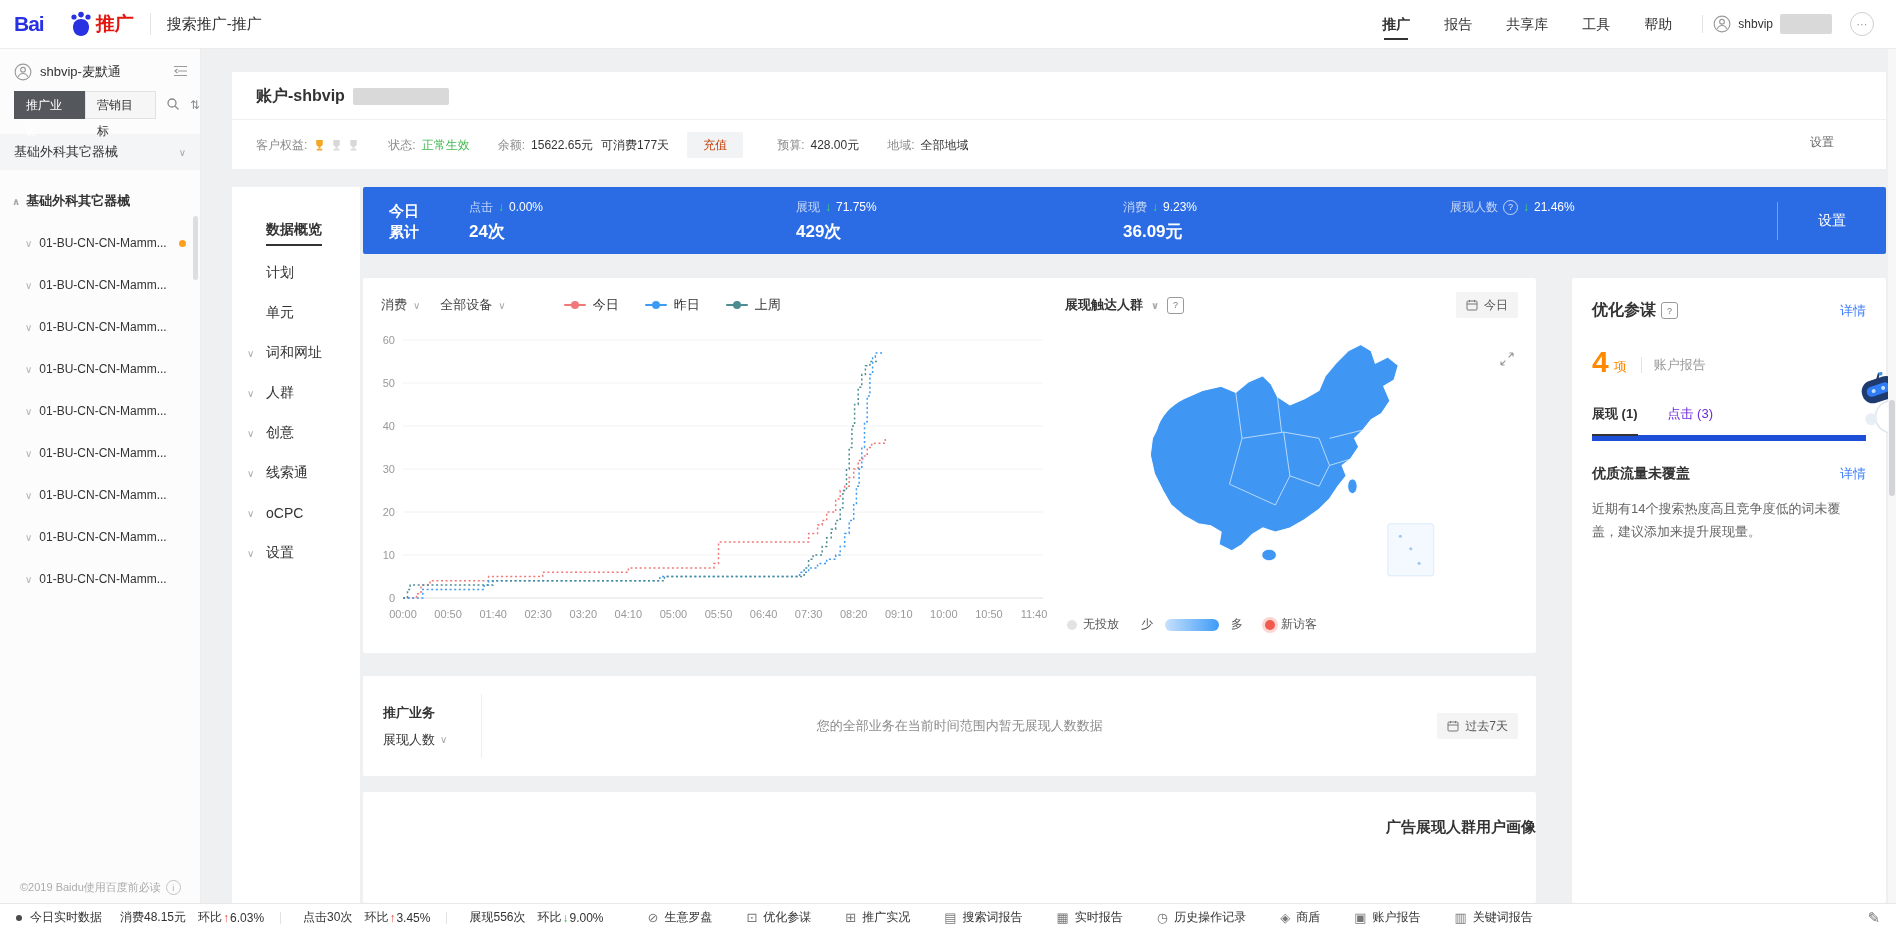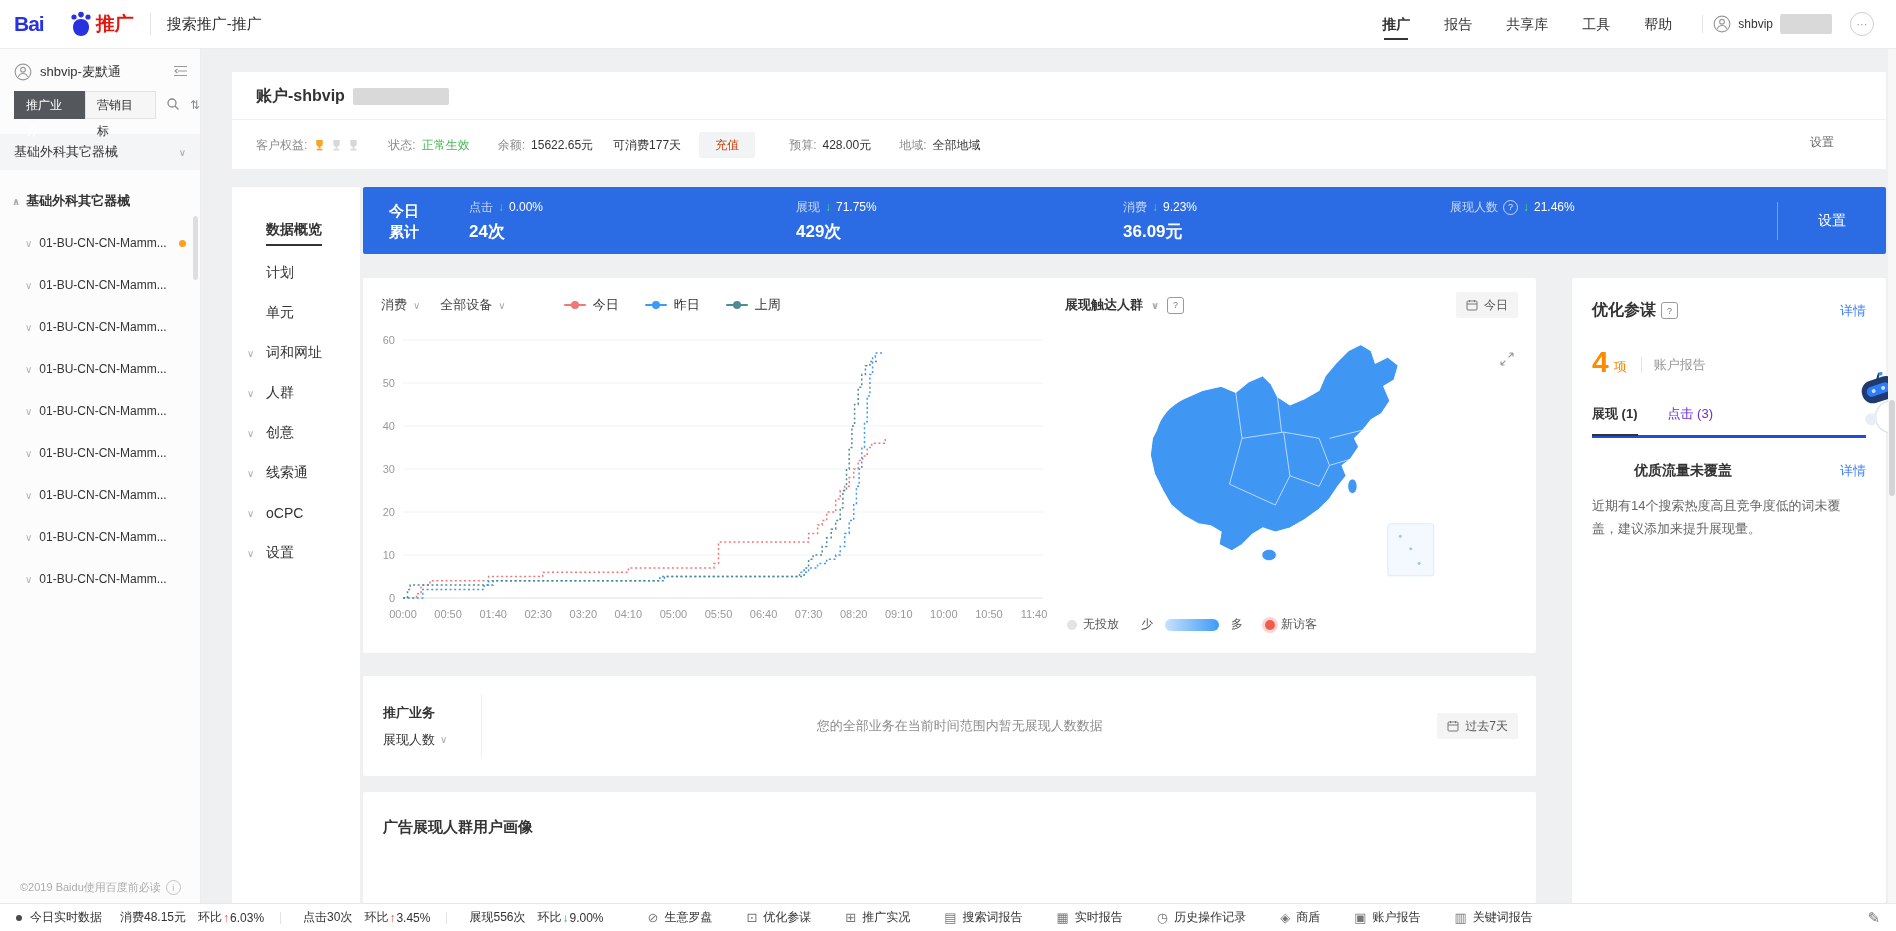--- a/index.html
+++ b/index.html
@@ -101,37 +101,37 @@
 
   
   .aud-card{position:absolute;left:363px;top:676px;width:1173px;height:100px;background:#fff;border-radius:2px;display:flex;align-items:center;}
   .aud-left{width:98px;margin-left:20px;border-right:1px solid #EFEFEF;height:64px;display:flex;flex-direction:column;justify-content:center;gap:9px;font-size:13px;}
   .aud-dim{font-weight:bold;}
   .aud-metric{display:flex;align-items:center;gap:5px;cursor:pointer;}
   .aud-empty{flex:1;text-align:center;color:#8C8C8C;font-size:13px;}
   .aud-date{position:relative;margin-right:18px;}
   .aud-date .date-btn{position:static;}
   .portrait-card{position:absolute;left:363px;top:792px;width:1173px;height:111px;background:#fff;border-radius:2px;}
-  .portrait-title{padding:26px 0 0 20px;font-size:15px;font-weight:bold;}
+  .portrait-title{padding:26px 0 0 20px;font-size:15px;font-weight:bold;text-align:right;}
 
   
   .opt-panel{position:absolute;left:1572px;top:278px;width:314px;bottom:28px;background:#fff;border-radius:2px;padding:0 20px;box-sizing:border-box;}
   .opt-title-row{display:flex;align-items:center;margin-top:22px;}
   .opt-title{font-size:16px;font-weight:bold;margin-right:5px;}
   .link-blue{color:#3D7FFF;font-size:13px;cursor:pointer;}
   .opt-title-row .link-blue{margin-left:auto;}
   .opt-count-row{display:flex;align-items:center;margin-top:24px;}
   .opt-count{font-size:30px;font-weight:bold;color:#FF8A00;}
   .opt-unit{font-size:13px;color:#FF8A00;margin-left:5px;margin-top:10px;}
   .opt-sep{width:1px;height:16px;background:#E3E3E3;margin:6px 12px 0 14px;}
   .opt-caption{font-size:13px;color:#9a9a9a;margin-top:6px;}
-  .opt-tabs{display:flex;gap:30px;margin-top:26px;border-bottom:3px solid #1d4ed8;}
+  .opt-tabs{display:flex;gap:30px;margin-top:26px;border-bottom:6px solid #1d4ed8;}
   .opt-tab{padding-bottom:11px;font-size:13px;color:#6d28d9;cursor:pointer;}
   .opt-tab.active{color:#333;font-weight:bold;border-bottom:2px solid #333;margin-bottom:-1px;}
-  .opt-card-title-row{display:flex;align-items:center;justify-content:space-between;margin-top:24px;margin-left:42px;}
+  .opt-card-title-row{display:flex;align-items:center;justify-content:space-between;margin-top:24px;}
   .opt-card-title{font-size:14px;font-weight:bold;}
   .opt-card-desc{margin-top:14px;color:#666;font-size:13px;line-height:1.8;}
 
   
   .status-bar{position:absolute;left:0;right:0;bottom:0;height:28px;background:#fff;border-top:1px solid #E8E8E8;display:flex;align-items:center;padding:0 16px;box-sizing:border-box;z-index:9;font-size:12px;}
   .rt-dot{width:6px;height:6px;border-radius:50%;background:#4a4a4a;margin-right:8px;}
   .sb-stats{display:flex;align-items:center;}
   .stat-val{margin-left:18px;}
   .stat-ratio{margin-left:12px;display:flex;align-items:center;gap:1px;}
   .up{color:#F0483E;}
@@ -292,21 +292,21 @@
         <svg width="13" height="13" viewBox="0 0 12 12">
             <path d="M3 1h6v3.2a3 3 0 0 1-6 0z" fill="#D8D8D8"></path>
             <rect x="5.1" y="6.6" width="1.8" height="2.2" fill="#D8D8D8"></rect>
             <rect x="3.4" y="9" width="5.2" height="1.6" fill="#D8D8D8"></rect>
           </svg>
       </span>
       <span class="fld">状态:</span>
       <span class="val green gap28">正常生效</span>
       <span class="fld">余额:</span>
       <span class="val">15622.65元</span>
-      <span class="val" style="margin-left:20px;">可消费177天</span>
+      <span class="val" style="margin-left:8px;">可消费177天</span>
       <span class="recharge-btn">充值</span>
       <span class="fld">预算:</span>
       <span class="val gap28">428.00元</span>
       <span class="fld">地域:</span>
       <span class="val">全部地域</span>
       <span class="acc-settings">设置</span>
     </div>
   </div>
 
   <div class="menu-col">

